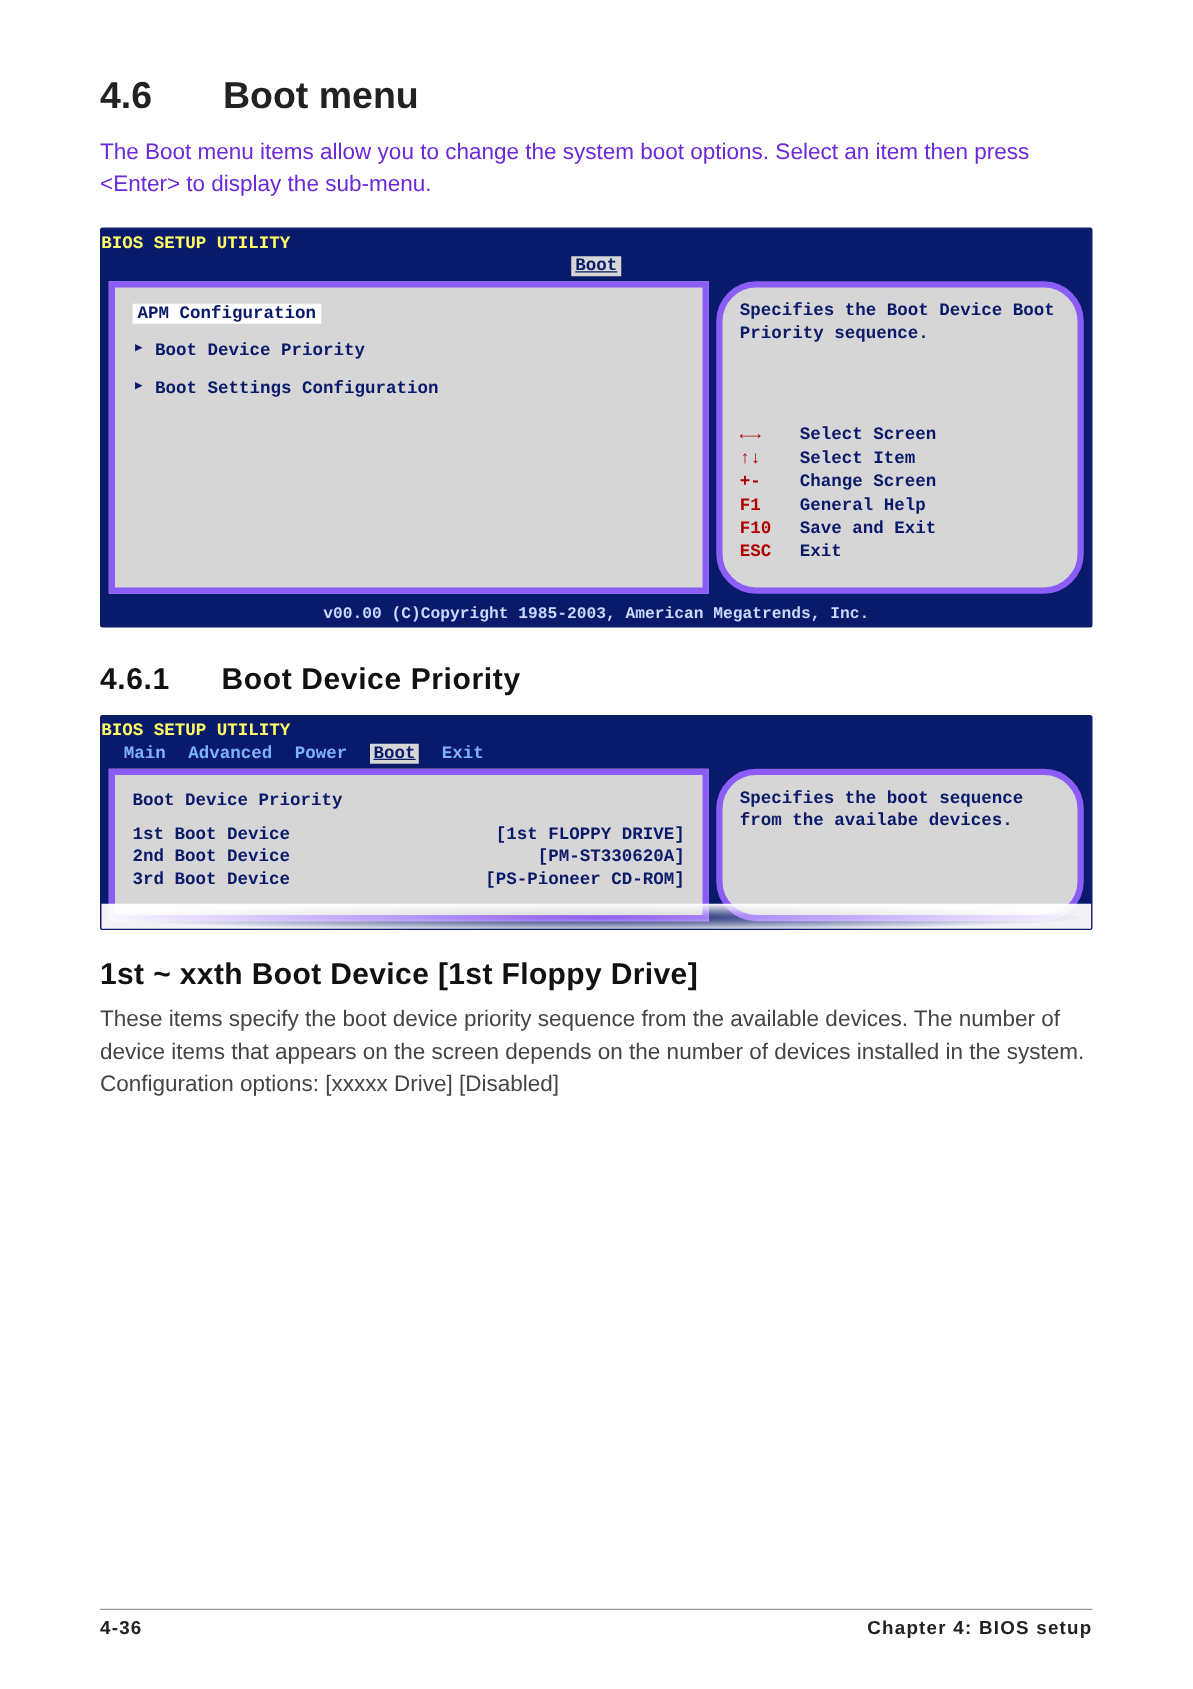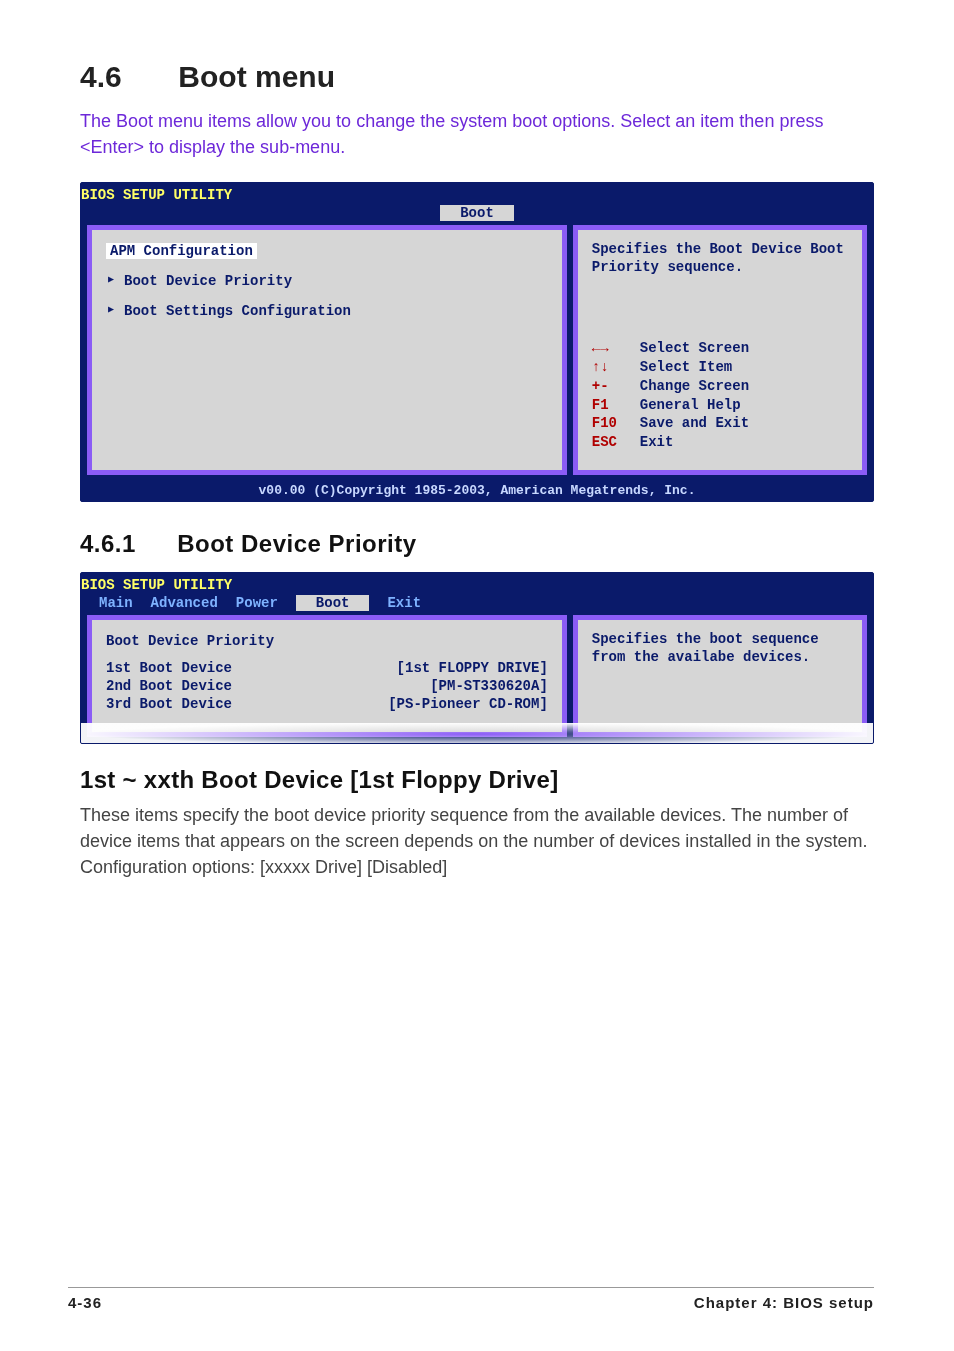--- a/index.html
+++ b/index.html
@@ -68,36 +68,37 @@
     display: flex;
     gap: 18px;
     padding: 2px 18px 4px 18px;
     color: #fff;
     font-weight: bold;
   }
   .bios .tabbar .tab { color: #7eb2ff; }
   .bios .tabbar .tab.active {
     background: #d6d6d6;
     color: #0a1a6a;
-    padding: 0 20px;
+    padding: 0 3px;
+    text-decoration: underline;
   }
   .bios .tabbar.center { justify-content: center; }
   .bios .panels {
     display: flex;
     gap: 6px;
     padding: 0 6px 6px 6px;
   }
   .bios .panel {
     background: #d6d6d6;
     color: #0a1a6a;
     padding: 10px 14px 18px 14px;
     border: 5px solid #8b5cf6;
   }
   .bios .panel.left { flex: 1 1 62%; min-height: 250px; }
-  .bios .panel.right { flex: 1 1 38%; min-height: 250px; display:flex; flex-direction:column; justify-content:space-between;}
+  .bios .panel.right { flex: 1 1 38%; min-height: 250px; display:flex; flex-direction:column; justify-content:space-between;border-radius:32px;}
   .bios.small .panel.left, .bios.small .panel.right { min-height: 110px; }
   .bios .panel .menuitem { margin: 3px 0; font-weight: bold; }
   .bios .panel .menuitem.sel { background: #fff; color:#0a1a6a; padding: 0 4px; display:inline-block; }
   .bios .panel .sub { margin-left: 18px; position:relative; }
   .bios .panel .sub::before {
     content: "▶";
     position: absolute; left: -16px; top: 0;
     color: #0a1a6a; font-size: 10px;
   }
   .bios .panel .row { display:flex; justify-content:space-between; margin:2px 0; font-weight:bold;}
@@ -117,21 +118,21 @@
   .bios.small::after{
     content:"";
     position:absolute; left:0; right:0; bottom:-2px; height:22px;
     background: radial-gradient(ellipse at center, rgba(255,255,255,0) 0%, rgba(255,255,255,0.95) 70%);
     pointer-events:none;
   }
 
   
   .page-footer {
     position: absolute;
-    left: 68px; right: 80px; bottom: 40px;
+    left: 80px; right: 80px; bottom: 40px;
     border-top: 1px solid #999;
     padding-top: 6px;
     display: flex; justify-content: space-between;
     font-size: 15px; font-weight: bold; color:#222;
     letter-spacing: 1px;
   }
 </style>
 </head>
 <body>
 

